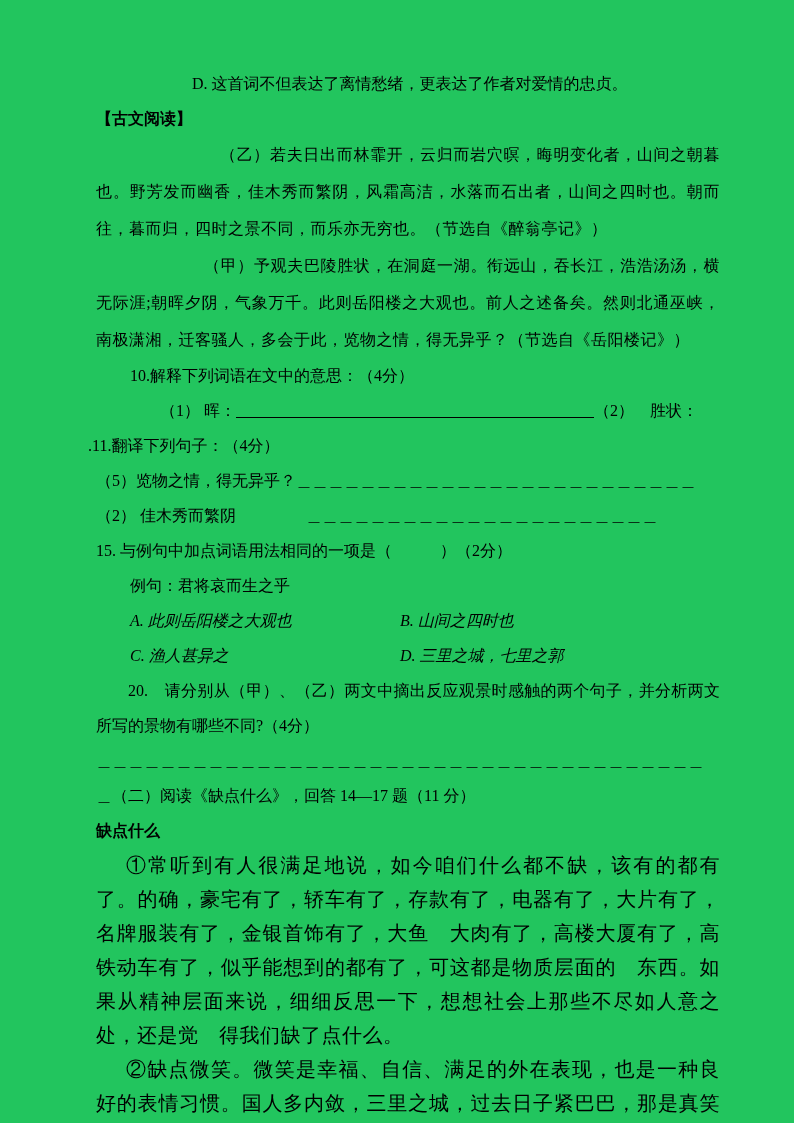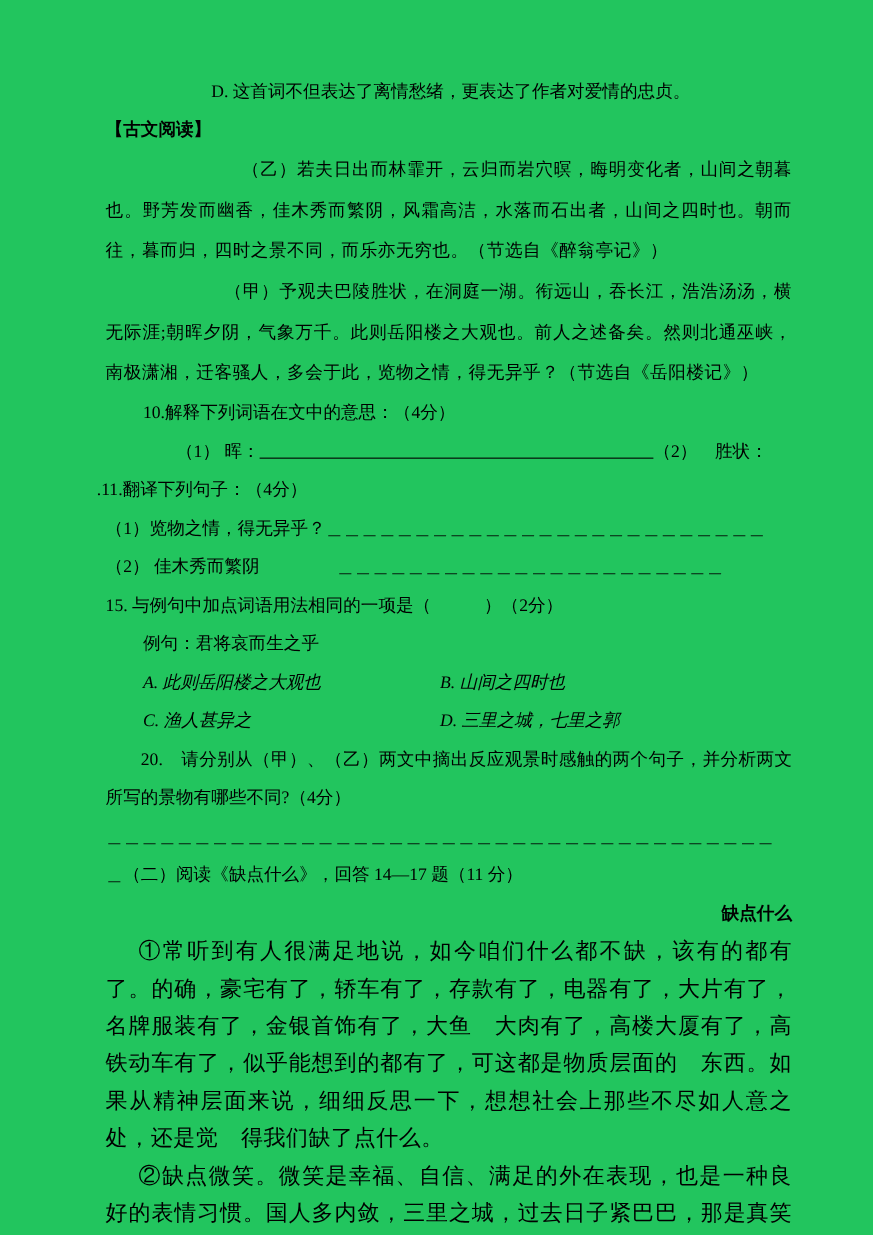--- a/index.html
+++ b/index.html
@@ -41,21 +41,21 @@
   .w-78  { width:78px; }
   .ml-gap { margin-left:70px; }
   .opt-row { display:flex;font-style:italic; }
   .opt-cell { flex:0 0 270px; width:270px; }
   .q13 {
     line-height:35px;
     text-indent:32px;
     text-align:justify;
   }
   .essay-title {
-    text-align:right;
+    text-align:left;
     font-weight:bold;
     line-height:35px;
     font-size:16px;
   }
   .essay-para {
     font-size:20px;
     line-height:34px;
     text-indent:30px;
     text-align:justify;
     letter-spacing:0.5px;
@@ -74,21 +74,21 @@
 
   <p class="passage ti-jia">（甲）予观夫巴陵胜状，在洞庭一湖。衔远山，吞长江，浩浩汤汤，横无际涯;朝晖夕阴，气象万千。此则岳阳楼之大观也。前人之述备矣。然则北通巫峡，南极潇湘，迁客骚人，多会于此，览物之情，得无异乎？（节选自《岳阳楼记》）</p>
 
   <div class="line ml-2">10.解释下列词语在文中的意思：（4分）</div>
 
   <div class="line ml-4 nowrap"><span>（1） 晖：</span><span class="blank w-358"></span><span>（2）　胜状：</span></div>
 
 
   <div class="line neg">.11.翻译下列句子：（4分）</div>
 
-  <div class="line nowrap"><span>（1）览物之情，得无异乎？</span><span>＿＿＿＿＿＿＿＿＿＿＿＿＿＿＿＿＿＿＿＿＿＿＿＿＿</span></div>
+  <div class="line nowrap"><span>（5）览物之情，得无异乎？</span><span>＿＿＿＿＿＿＿＿＿＿＿＿＿＿＿＿＿＿＿＿＿＿＿＿＿</span></div>
 
   <div class="line nowrap"><span>（2） 佳木秀而繁阴</span><span class="ml-gap">＿＿＿＿＿＿＿＿＿＿＿＿＿＿＿＿＿＿＿＿＿＿</span></div>
 
   <div class="line">15. 与例句中加点词语用法相同的一项是（　　　）（2分）</div>
 
   <div class="line ml-2">例句：君将哀而生之乎</div>
 
   <div class="line ml-2 opt-row">
     <span class="opt-cell">A. 此则岳阳楼之大观也</span>
     <span>B. 山间之四时也</span>

